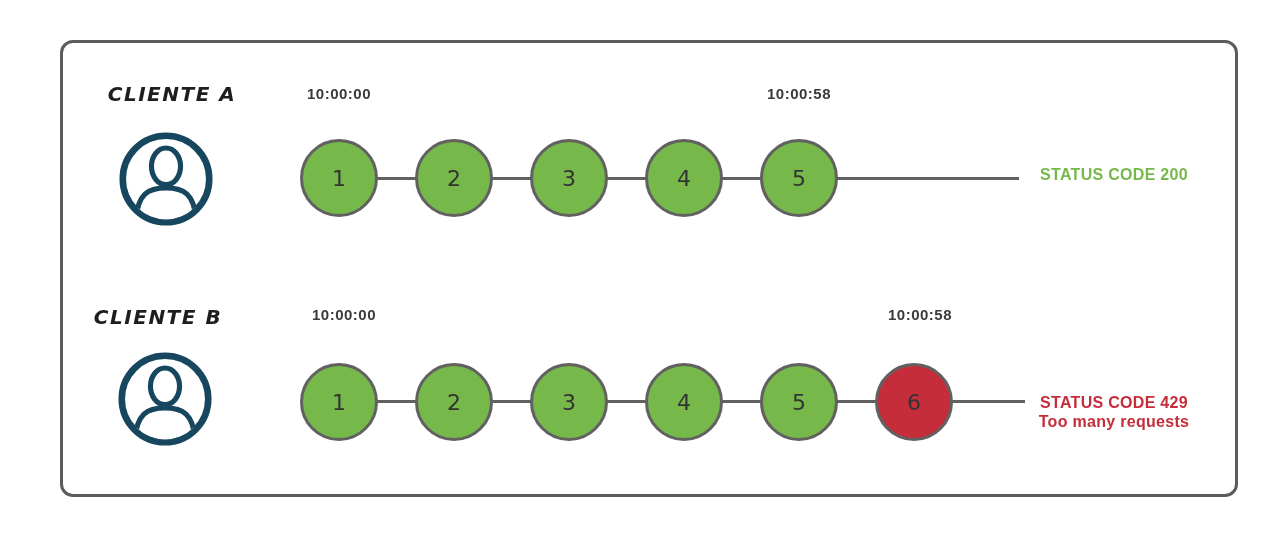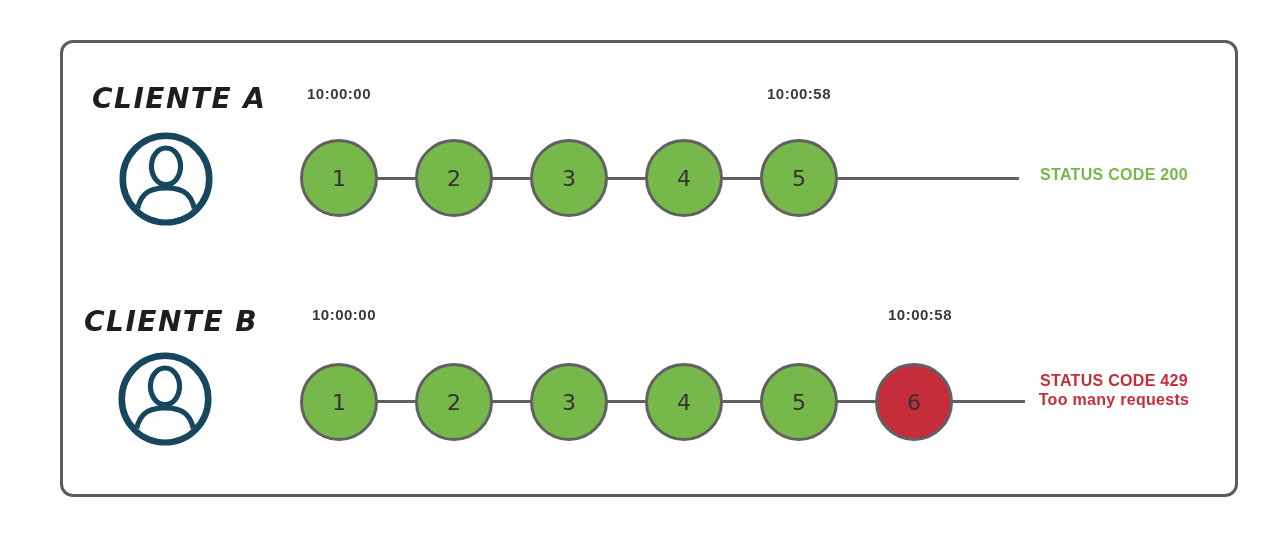--- a/index.html
+++ b/index.html
@@ -19,27 +19,27 @@
     box-sizing:border-box;
     background:#ffffff;
   }
   .client-label{
     position:absolute;
     width:160px;
     text-align:center;
     font-family:"DejaVu Sans", sans-serif;
     font-style:italic;
     font-weight:600;
-    font-size:28px;
+    font-size:20px;
     letter-spacing:1.5px;
     color:#1e1e1e;
     white-space:nowrap;
   }
   .client-label.row-a{left:92px;top:82px;}
-  .client-label.row-b{left:84px;top:305px;}
+  .client-label.row-b{left:78px;top:305px;}
 
   .avatar{position:absolute;width:94px;height:94px;}
   .avatar.row-a{left:119px;top:132px;}
   .avatar.row-b{left:118px;top:352px;}
 
   .time-label{
     position:absolute;
     width:110px;
     text-align:center;
     font-weight:700;
@@ -89,21 +89,21 @@
     left:1025px;
     width:178px;
     text-align:center;
     font-weight:600;
     font-size:16px;
     line-height:19px;
     letter-spacing:0.3px;
     white-space:nowrap;
   }
   .status-block.row-a{top:165px;}
-  .status-block.row-b{top:371px;}
+  .status-block.row-b{top:393px;}
   .status-block[data-color="green"]{color:var(--green,#76b84a);}
   .status-block[data-color="red"]{color:var(--red,#c62d3b);}
 </style>
 </head>
 <body>
 
 <div class="canvas">
   <div class="frame"></div>
 
   <div class="client-label row-a">CLIENTE A</div>

